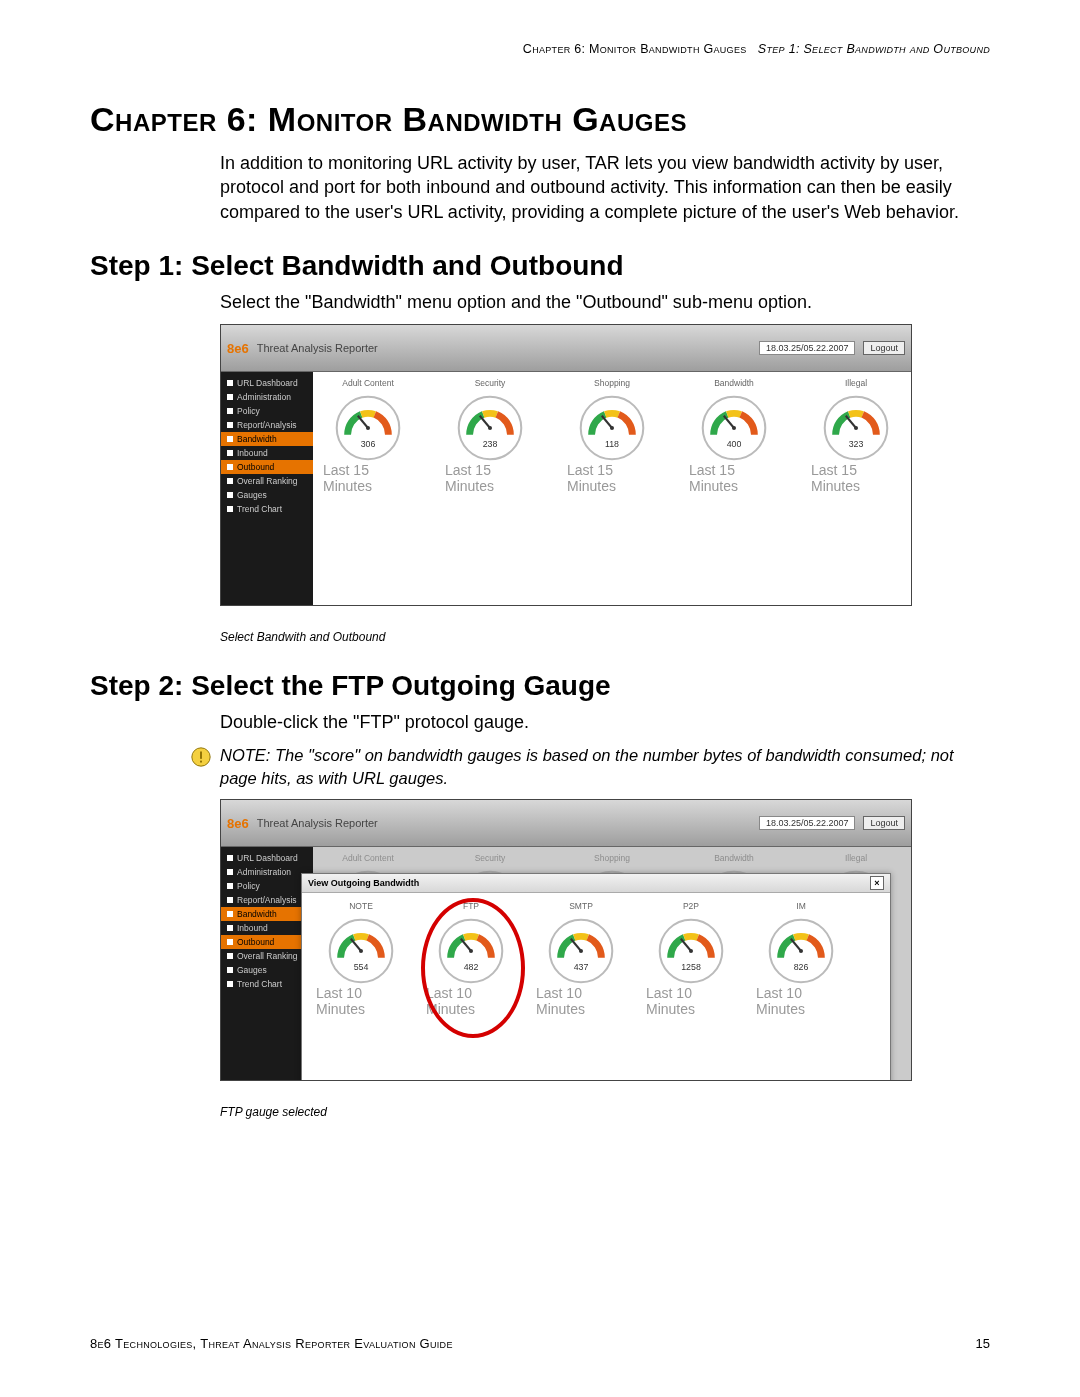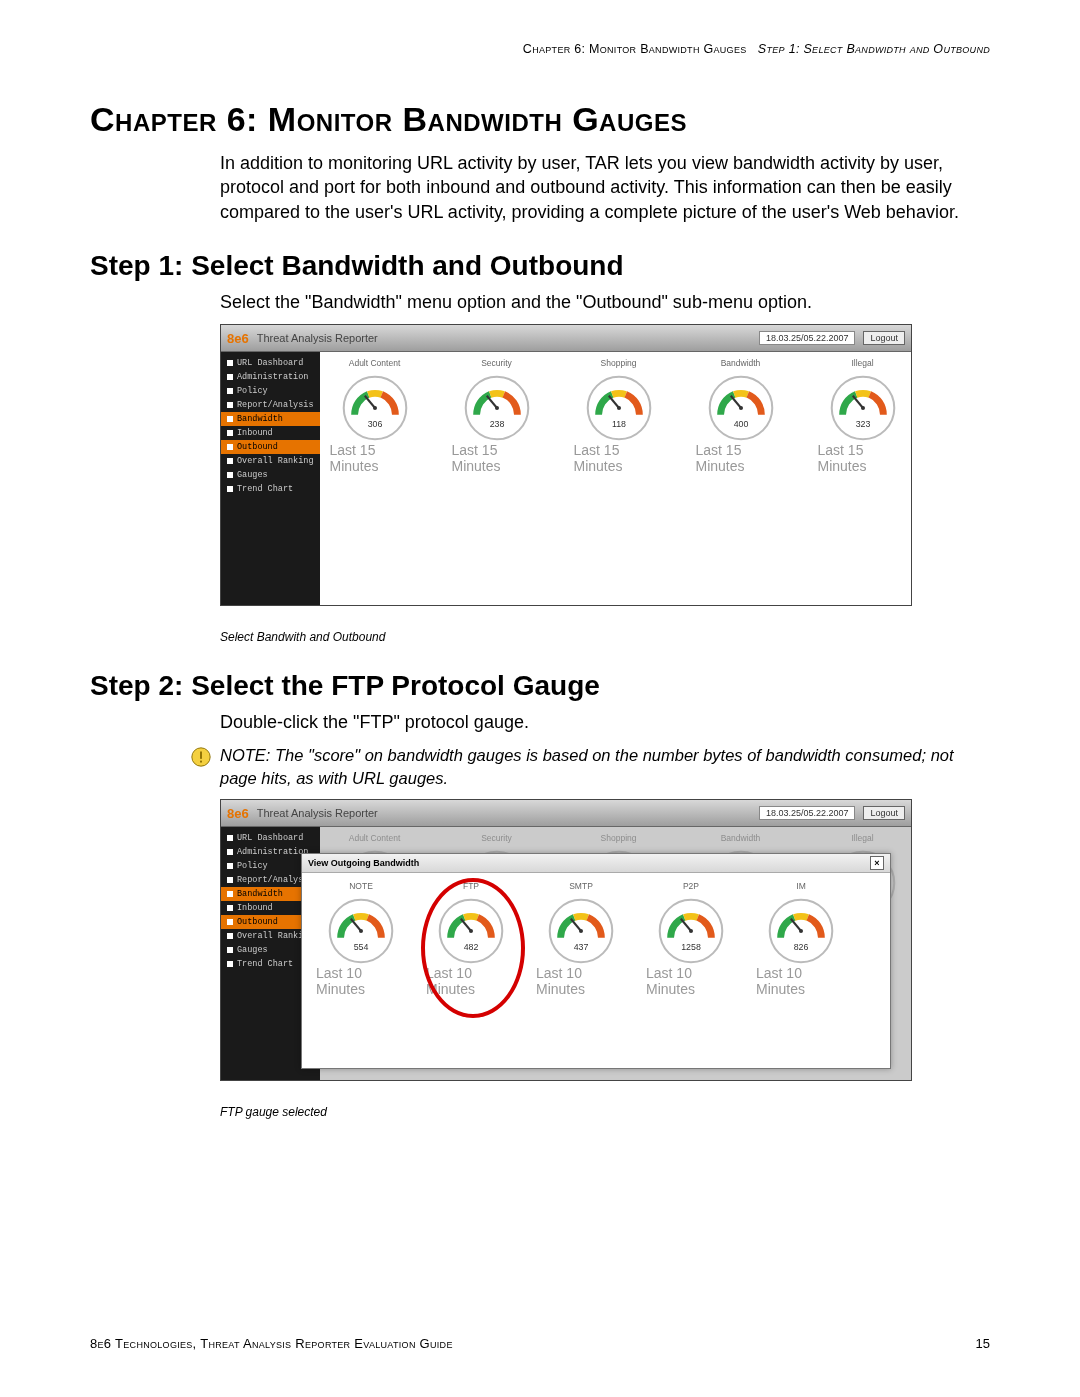--- a/index.html
+++ b/index.html
@@ -82,21 +82,21 @@
     overflow: hidden;
   }
   .ss1 { width: 690px; height: 280px; }
   .ss2 { width: 690px; height: 280px; }
   .ss-titlebar {
     height: 26px;
     background: linear-gradient(#d8d8d8,#9e9e9e);
     border-bottom: 1px solid #666;
     display: flex;
     align-items: center;
-    padding: 0 6px;
+    padding: 10px 6px;
     font-size: 11px;
     color: #333;
     gap: 8px;
   }
   .logo8e6 {
     font-weight: bold;
     color: #e67300;
     font-size: 13px;
   }
   .tb-spacer { flex: 1; }
@@ -116,21 +116,20 @@
   .ss-body {
     display: flex;
     height: calc(100% - 26px);
   }
   .ss-sidebar {
     width: 110px;
     background: #1a1a1a;
     color: #ccc;
     font-size: 8.5px;
     padding: 4px 0;
-    font-family: Liberation Mono, monospace;
   }
   .sb-item {
     padding: 2px 6px;
     display: flex;
     align-items: center;
     gap: 4px;
     white-space: nowrap;
     overflow: hidden;
   }
   .sb-item.active {
@@ -296,21 +295,21 @@
     <circle cx="50" cy="50" r="3" fill="#333"></circle>
     <text x="50" y="78" text-anchor="middle" class="gauge-val">323</text>
   </svg>
       <div class="gauge-sub">Last 15 Minutes</div>
           </div>
         </div>
     </div>
   </div>
   <div class="caption">Select Bandwith and Outbound</div>
 
-  <h2 class="step">Step 2: Select the FTP Protocol Gauge</h2>
+  <h2 class="step">Step 2: Select the FTP Outgoing Gauge</h2>
   <p class="body">Double-click the "FTP" protocol gauge.</p>
 
   <div class="note-row">
     <span class="note-icon">
       <svg viewBox="0 0 24 24">
           <circle cx="12" cy="12" r="10" fill="#f4d040" stroke="#8a6d00"></circle>
           <rect x="11" y="6" width="2" height="8" fill="#8a6d00"></rect>
           <rect x="11" y="16" width="2" height="2" fill="#8a6d00"></rect>
         </svg>
     </span>

